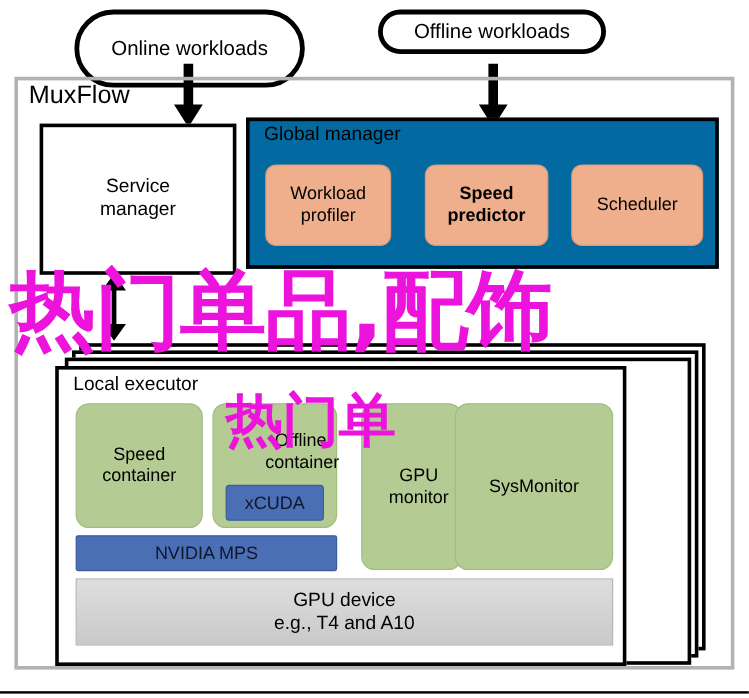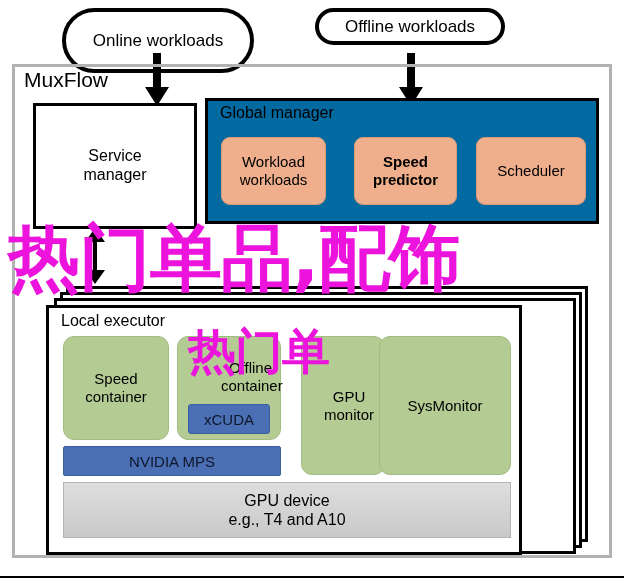--- a/index.html
+++ b/index.html
@@ -289,21 +289,21 @@
       <div>manager</div>
     </div>
   </div>
 
   <div id="global-manager">
     <div id="global-manager-label">Global manager</div>
 
     <div class="gm-box" id="gm-workload">
       <div>
         <div>Workload</div>
-        <div>workloads</div>
+        <div>profiler</div>
       </div>
     </div>
 
     <div class="gm-box" id="gm-speed">
       <div>
         <div>Speed</div>
         <div>predictor</div>
       </div>
     </div>
 

